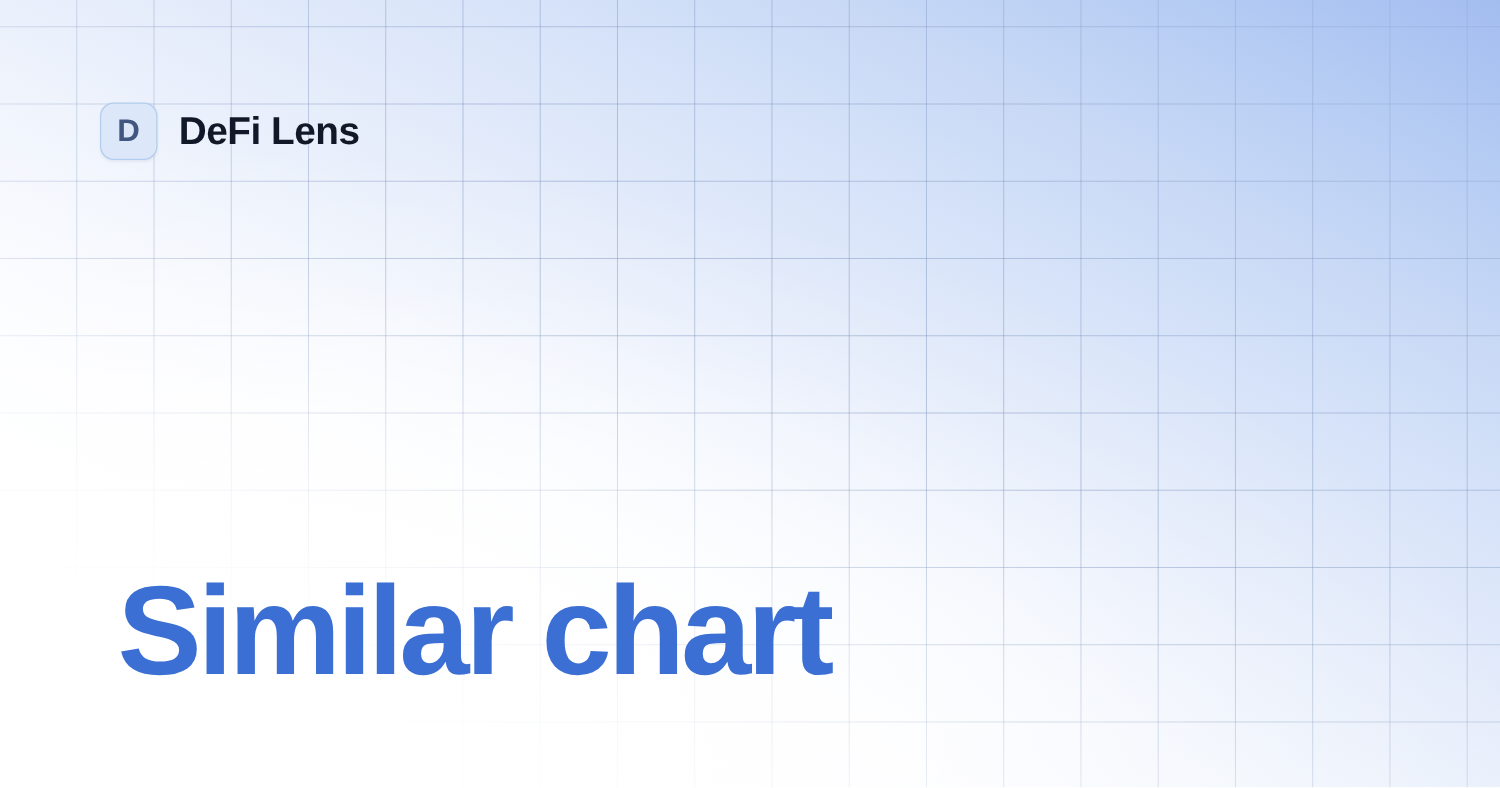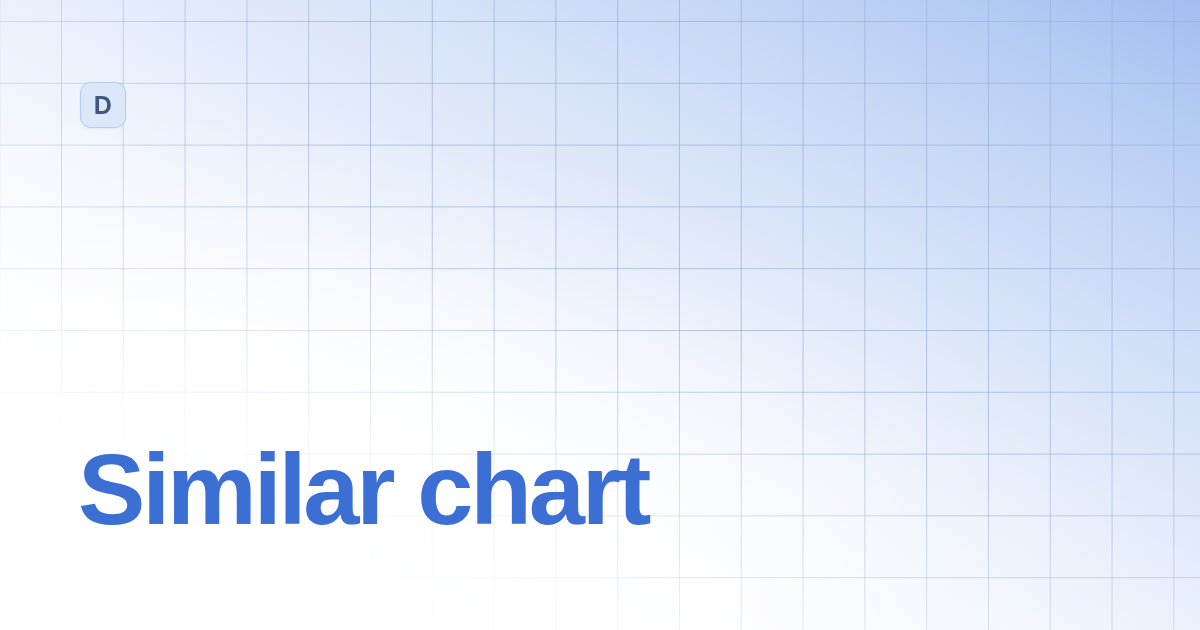--- a/index.html
+++ b/index.html
@@ -165,21 +165,21 @@
     letter-spacing: -0.4px;
     white-space: nowrap;
   }
 
   
   .headline {
     position: absolute;
     left: 78px;
     top: 438px;
     max-width: 1040px;
-    margin: 0;
+    margin: 16px;
     font-family: "Liberation Sans", sans-serif;
     font-size: 101px;
     font-weight: bold;
     line-height: 1.02;
     letter-spacing: -3.2px;
     color: #3b6fd4;
     white-space: nowrap;
   }
 </style>
 </head>
@@ -191,18 +191,19 @@
   <div class="bg-bloom"></div>
   <div class="bg-grid"></div>
   <div class="bg-grid-fade"></div>
 
   <div class="content">
 
     <div class="brand">
       <div class="brand-badge">
         <span class="brand-badge-letter">D</span>
       </div>
+      <div class="brand-name">DeFi Lens</div>
     </div>
 
     <h1 class="headline">Similar chart</h1>
 
   </div>
 </div>
 
 </body></html>

